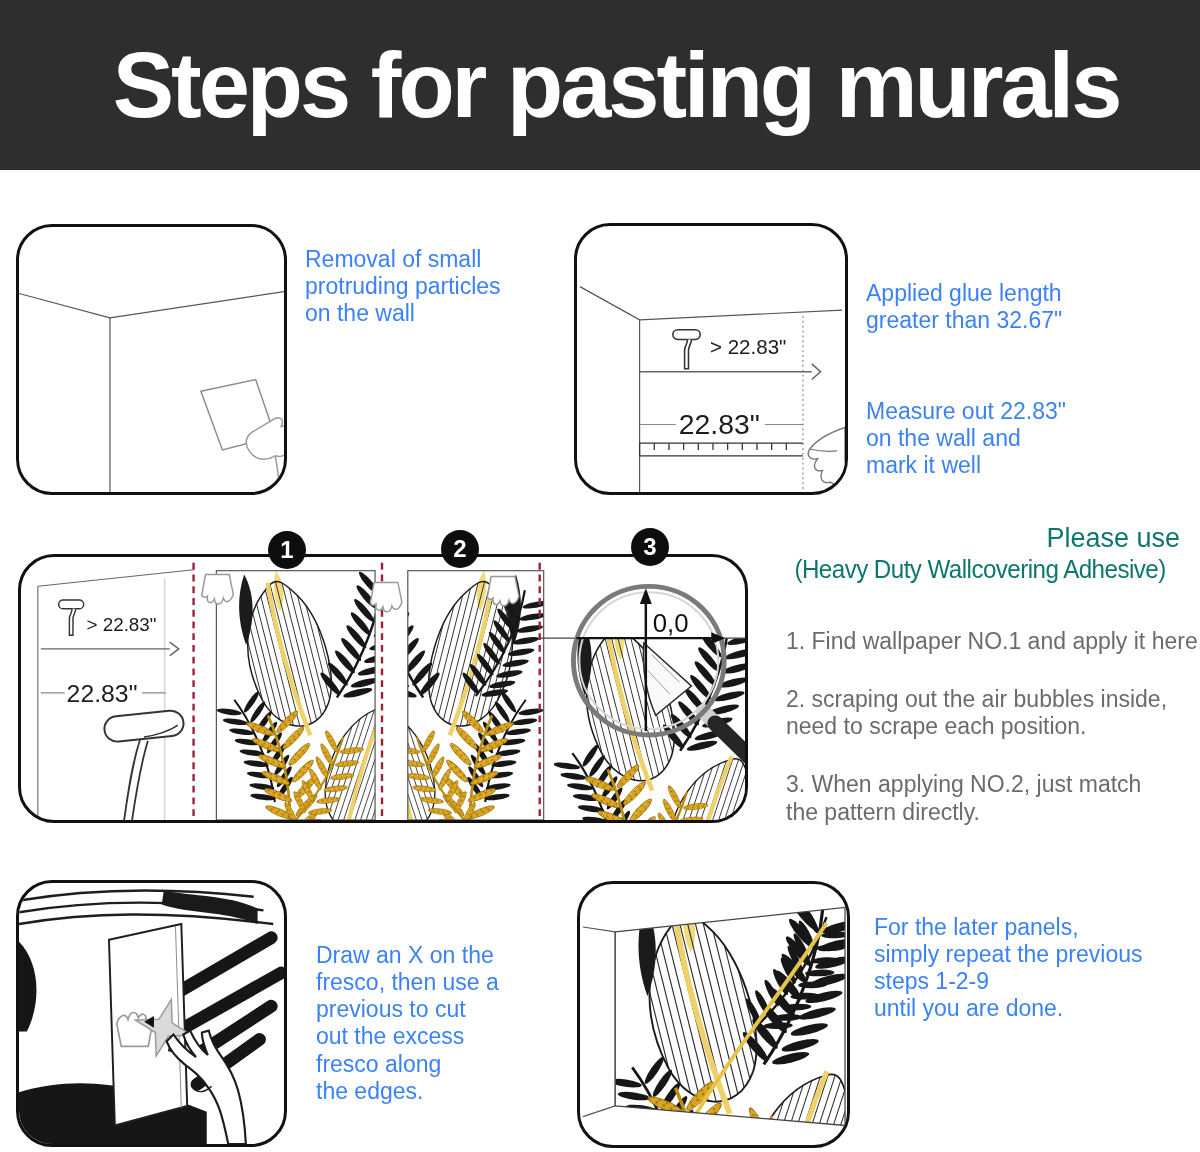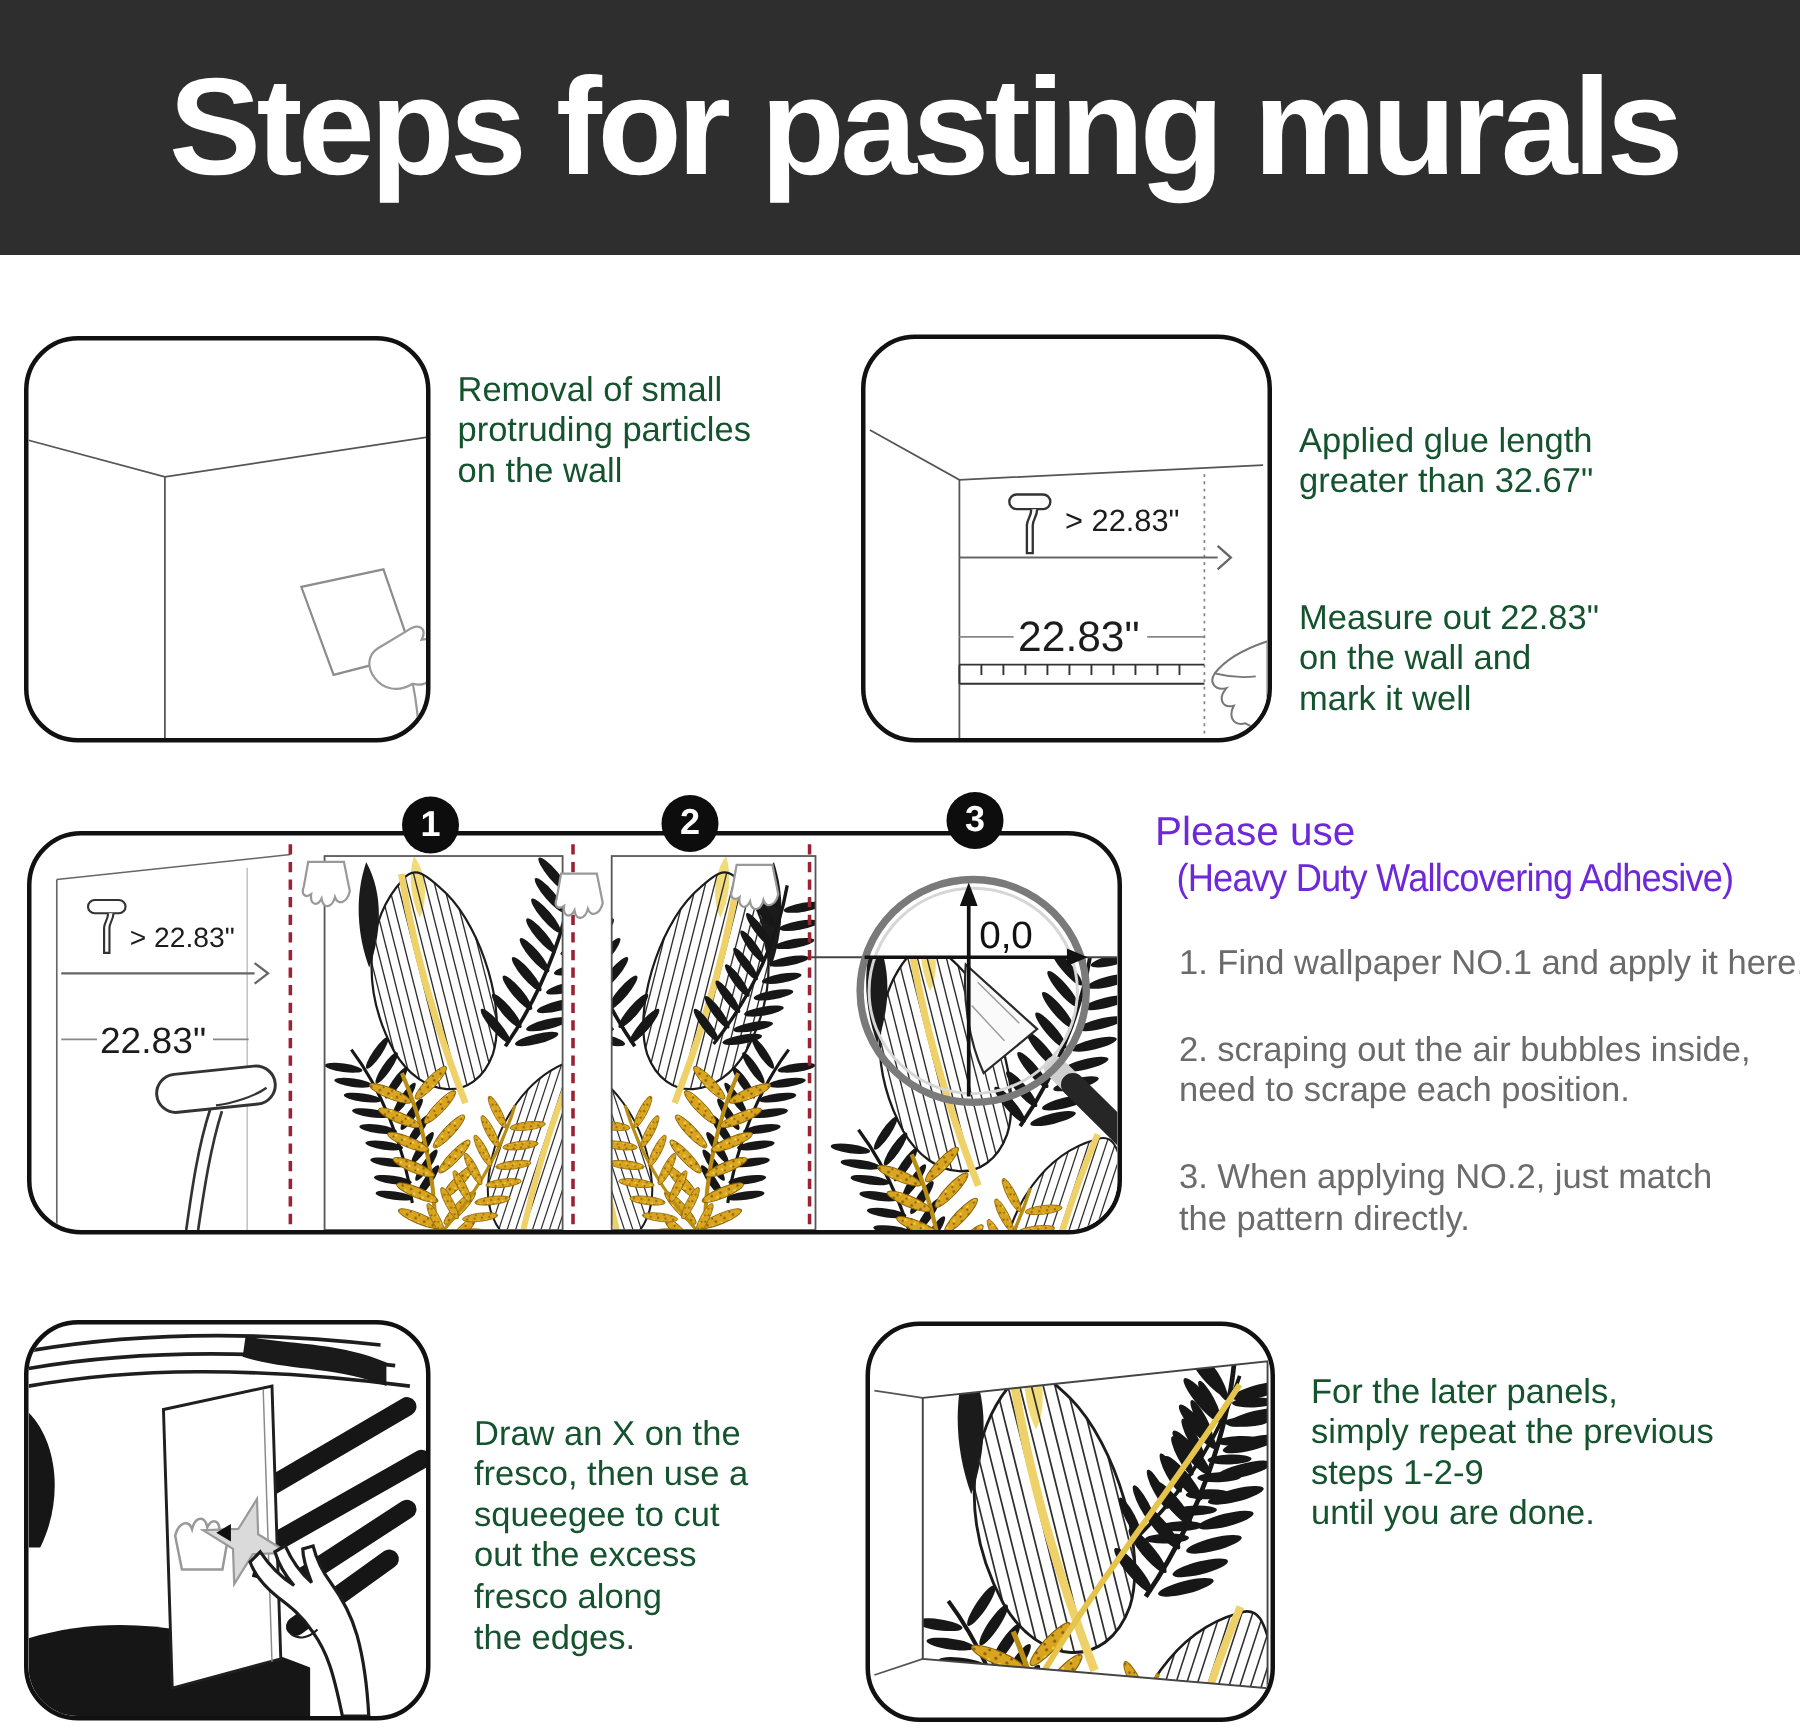--- a/index.html
+++ b/index.html
@@ -13,24 +13,24 @@
   }
   .header h1{
     margin:0;color:#ffffff;font-size:92px;font-weight:bold;letter-spacing:-3px;white-space:nowrap;
   }
   .panel{
     position:absolute;background:#fff;border:3px solid #111;border-radius:36px;
     box-sizing:border-box;overflow:hidden;
   }
   .panel svg{position:absolute;left:0;top:0;width:100%;height:100%;}
   .cap{
-    position:absolute;color:#14532d;font-size:23px;line-height:1.18;white-space:pre-line;
+    position:absolute;color:#3b82f6;font-size:23px;line-height:1.18;white-space:pre-line;
   }
   .adh{
-    position:absolute;left:770px;top:538px;width:410px;text-align:left;color:#6d28d9;
+    position:absolute;left:770px;top:522px;width:410px;text-align:right;color:#0f766e;
   }
   .adh-title{font-size:27px;line-height:1.2;}
   .adh-sub{font-size:26px;letter-spacing:-0.6px;transform:scaleX(0.93);transform-origin:center top;white-space:nowrap;}
   .instr{position:absolute;left:786px;top:628px;width:420px;}
   .instr .item{color:#6b6b6b;font-size:23px;line-height:1.18;white-space:pre-line;margin-bottom:31px;}
   .badge{
     position:absolute;width:38px;height:38px;border-radius:50%;background:#0d0d0d;color:#fff;
     display:flex;align-items:center;justify-content:center;font-size:24px;font-weight:bold;z-index:6;
   }
   svg text{font-family:"Liberation Sans",sans-serif;}
@@ -313,21 +313,21 @@
       <rect x="154" y="160" width="6" height="13" fill="#111" transform="rotate(15 157 166)"></rect>
     </g>
     <g>
       <path d="M214,267 C208,238 204,224 194,210 C186,198 178,192 170,186 C160,178 154,170 151,162 L158,155 C164,164 172,172 181,178 C174,170 170,162 168,155 L175,151 C179,160 186,170 193,176 C189,166 187,159 187,153 L194,151 C196,159 200,168 206,176 C214,187 220,198 224,212 C229,230 231,248 232,267 Z" fill="#fff" stroke="#1c1c1c" stroke-width="2.2"></path>
       <path d="M197,208 C191,214 184,215 179,211" fill="none" stroke="#1c1c1c" stroke-width="1.4"></path>
     </g>
   </svg>
 </div>
 <div class="cap" style="left:316px;top:942px;">Draw an X on the
 fresco, then use a
-squeegee to cut
+previous to cut
 out the excess
 fresco along
 the edges.</div>
 
 <div class="panel" style="left:577px;top:881px;width:273px;height:267px;">
   <svg viewBox="0 0 273 267" preserveAspectRatio="none">
     <path d="M3,44 L36,49 M3,238 L36,227" fill="none" stroke="#555" stroke-width="1.2"></path>
     <path d="M36,49 L36,227" fill="none" stroke="#555" stroke-width="1.2"></path>
     <clipPath id="muralD">
         <polygon points="36,49 271,24 271,247 36,227"></polygon>

